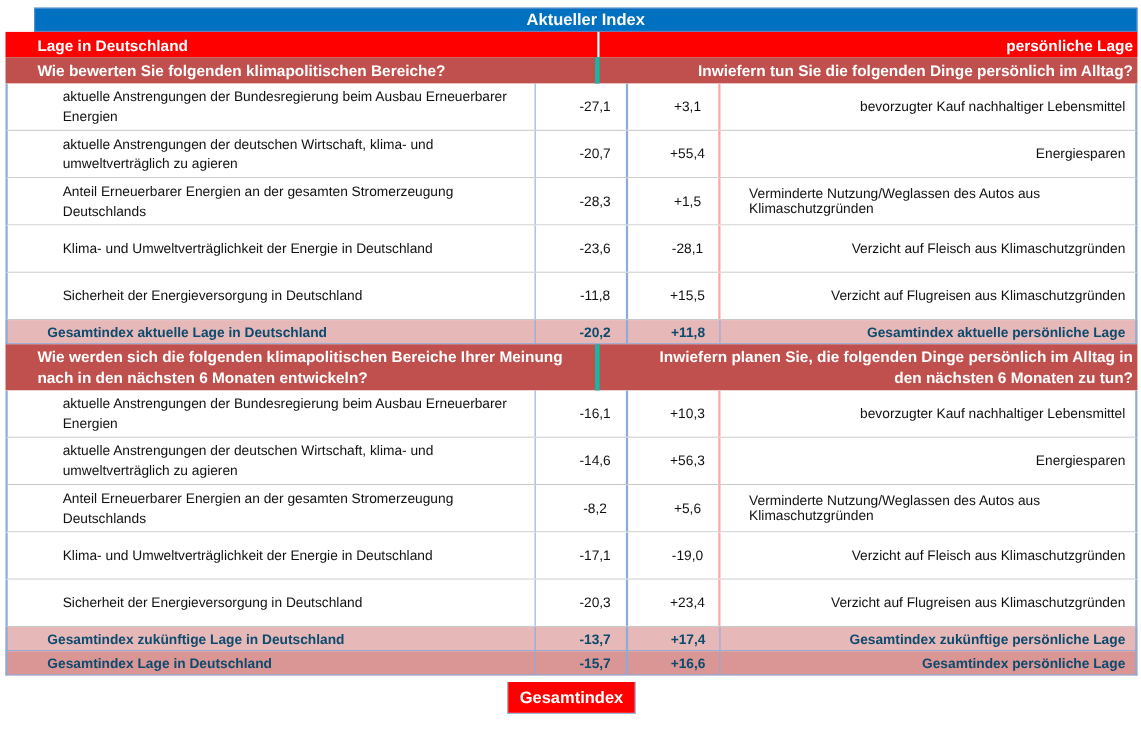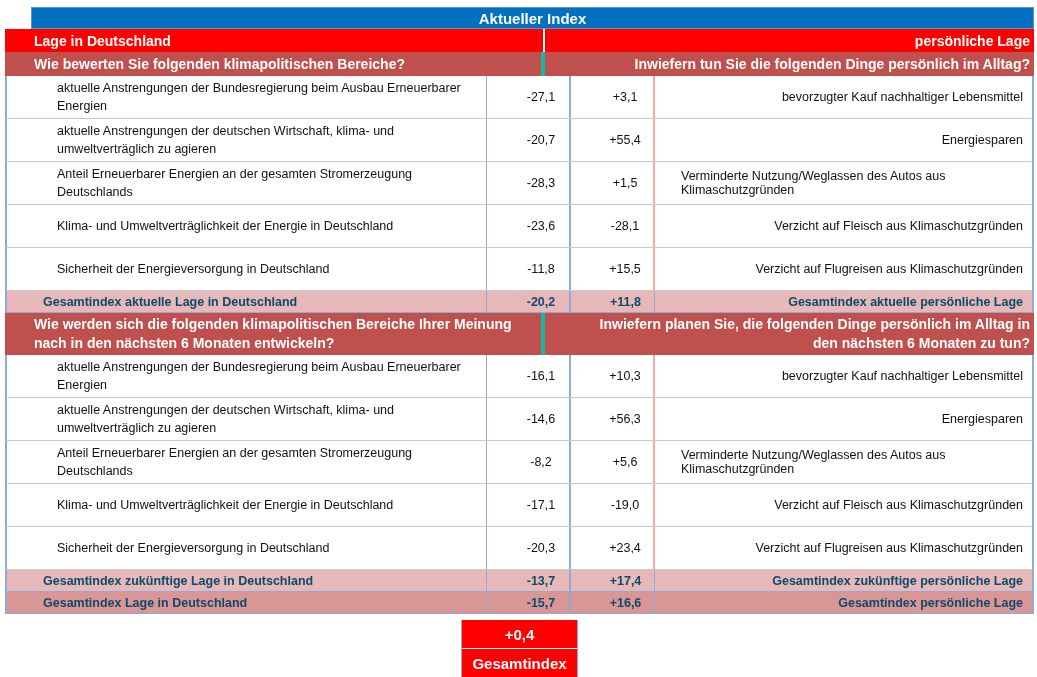--- a/index.html
+++ b/index.html
@@ -131,15 +131,14 @@
 
   <div class="row sum dark">
     <div class="cell txt">Gesamtindex Lage in Deutschland</div>
     <div class="cell v1">-15,7</div>
     <div class="cell v2">+16,6</div>
     <div class="cell rt">Gesamtindex persönliche Lage</div>
   </div>
 </div>
 
 <div class="total">
-  <div class="val">+0,4</div>
   <div class="lbl">Gesamtindex</div>
 </div>
 
 </body></html>

